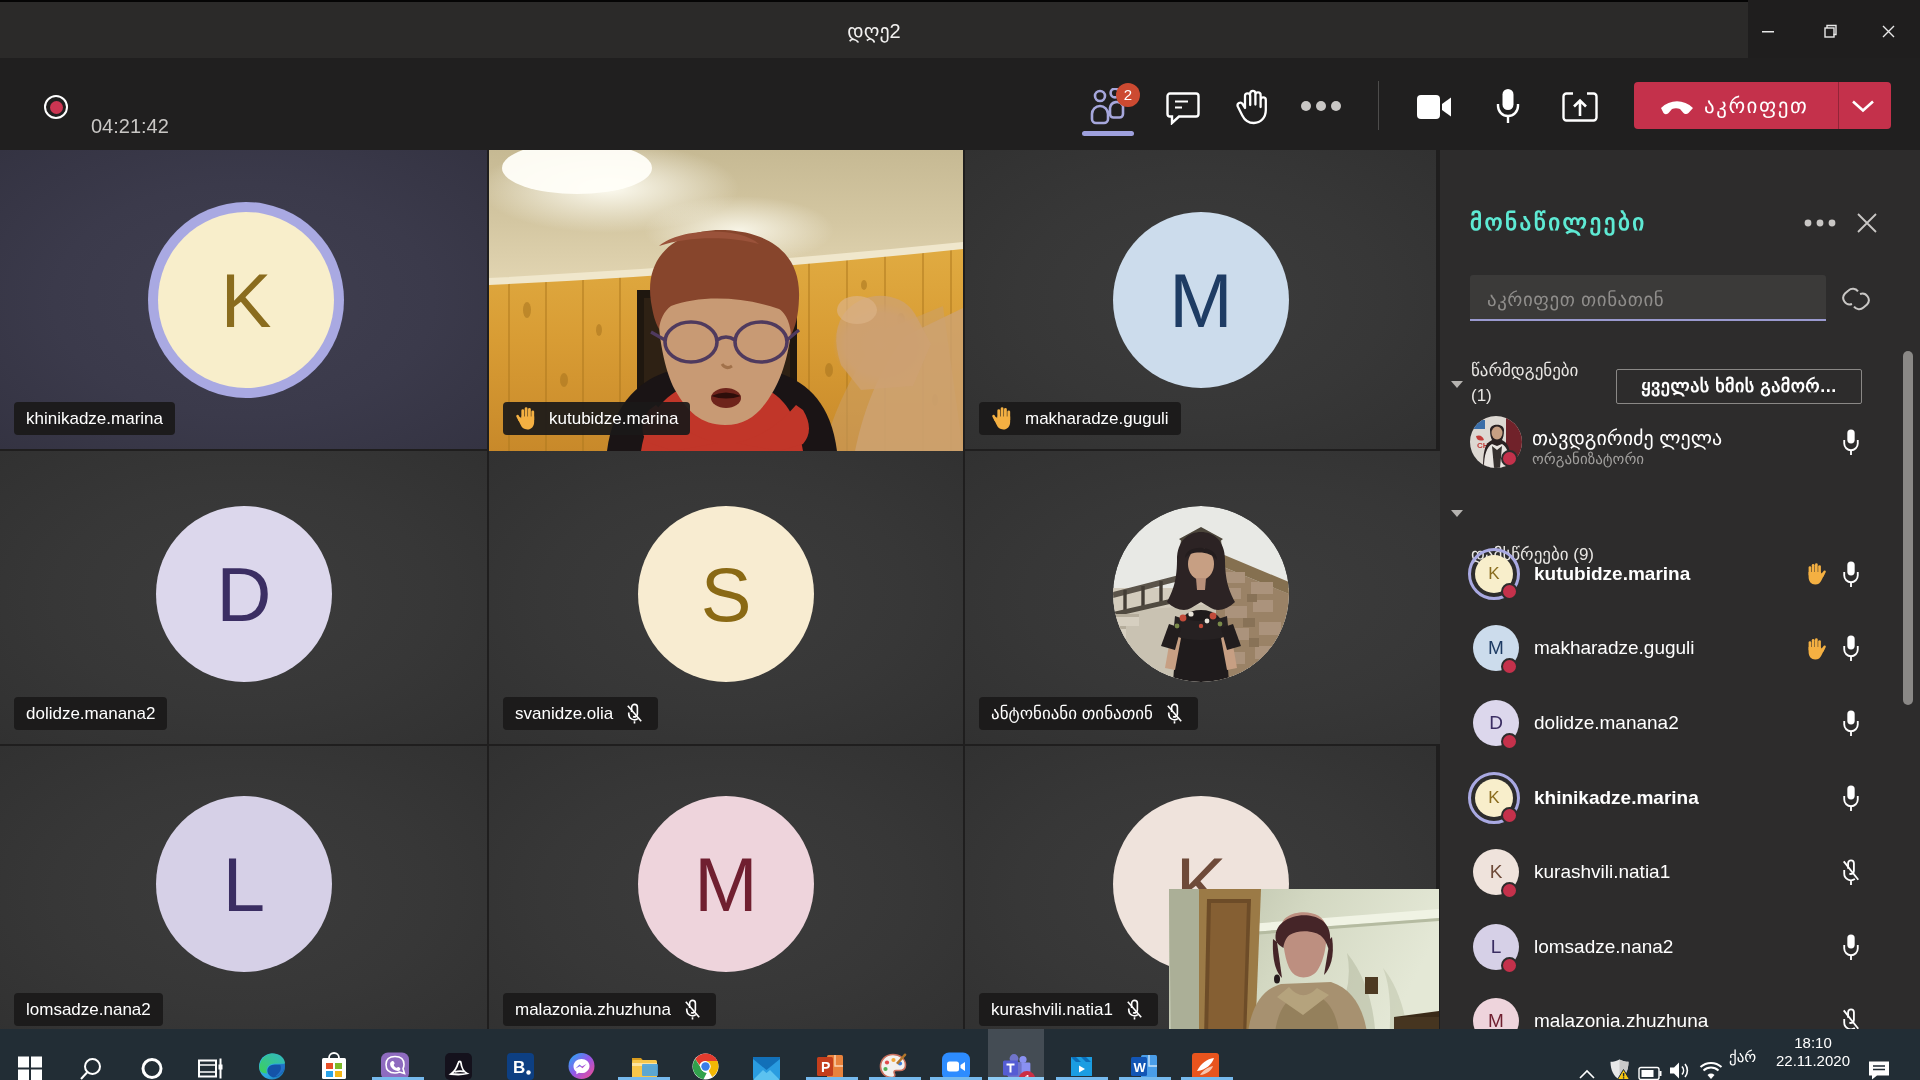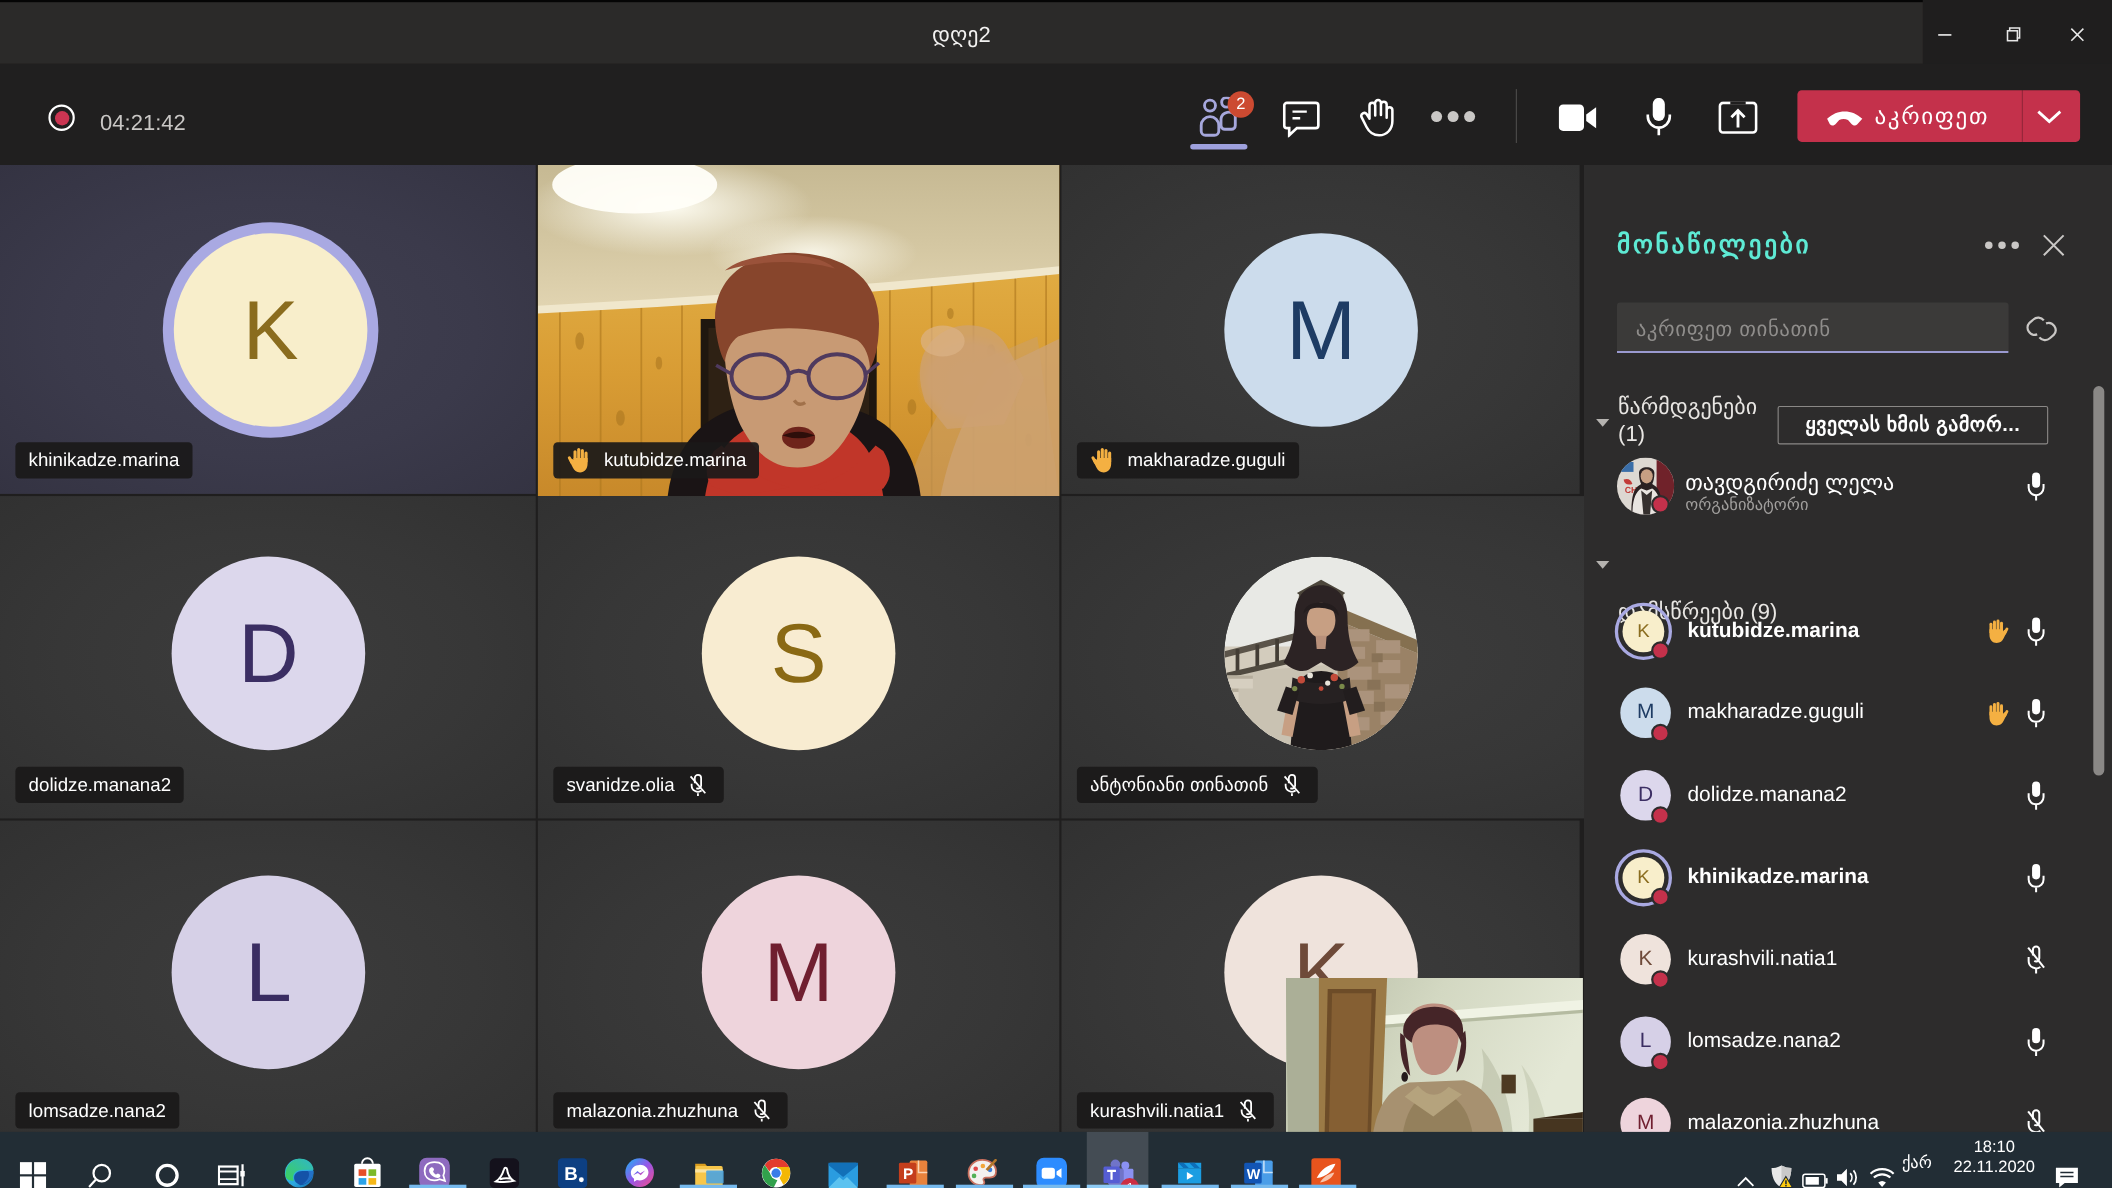--- a/index.html
+++ b/index.html
@@ -6,41 +6,41 @@
   html,body { width:1920px; height:1080px; overflow:hidden; background:#1f1e1e;
     font-family:"Liberation Sans", sans-serif; }
   .abs { position:absolute; }
   
   #titlebar { position:absolute; left:0; top:0; width:1748px; height:58px; background:#2b2a29; border-top:2px solid #050505; }
   #titlebar .title { position:absolute; left:0; right:0; top:17px; text-align:center; color:#f2f1f0; font-size:20px; }
   
   #toolbar { position:absolute; left:0; top:58px; width:1920px; height:92px; background:#201f1f; }
   #rec-outer { position:absolute; left:44px; top:37px; width:24px; height:24px; border:2.5px solid #fff; border-radius:50%; }
   #rec-inner { position:absolute; left:50px; top:43px; width:13px; height:13px; background:#cb3552; border-radius:50%; }
-  #rectime { position:absolute; left:91px; top:43px; color:#c9c7c5; font-size:20px; }
+  #rectime { position:absolute; left:91px; top:57px; color:#c9c7c5; font-size:20px; }
   .tbicon { position:absolute; top:0; }
   #underline-people { position:absolute; left:1082px; top:73px; width:52px; height:5px; border-radius:3px; background:#9ea0dd; }
   #badge2 { position:absolute; left:1116px; top:25px; width:24px; height:24px; border-radius:50%; background:#cc4a31; color:#fff; font-size:15px; text-align:center; line-height:24px; }
   #tb-sep { position:absolute; left:1378px; top:23px; width:1px; height:49px; background:#4d4c4b; }
   #leave { position:absolute; left:1634px; top:24px; width:257px; height:47px; background:#c4314b; border-radius:4px; }
   #leave .txt { position:absolute; left:70px; top:12px; color:#fff; font-size:21px; letter-spacing:1.5px; }
   #leave .div { position:absolute; left:204px; top:0; width:1px; height:47px; background:rgba(0,0,0,0.25); }
   
   #stage { position:absolute; left:0; top:150px; width:1436px; height:890px; background:#1f1e1e; }
   .tile { position:absolute; overflow:hidden; }
   .tile.gray { background:radial-gradient(ellipse at 50% 50%, #3c3c3c 0%, #373737 55%, #313131 100%); }
   .tile.purple { background:radial-gradient(ellipse at 50% 50%, #403f50 0%, #3b3a4b 55%, #343342 100%); }
   .avatar { position:absolute; border-radius:50%; display:flex; align-items:center; justify-content:center; font-size:76px; }
   .namelabel { position:absolute; left:14px; bottom:14px; height:33px; background:rgba(26,25,25,0.92); border-radius:4px; color:#fff; font-size:17px; display:flex; align-items:center; padding:0 12px; white-space:nowrap; }
   .namelabel svg { flex:0 0 auto; }
   
   #panel { position:absolute; left:1440px; top:150px; width:480px; height:890px; background:#2d2c2c; }
   #panel h1 { position:absolute; left:30px; top:59px; font-size:23px; letter-spacing:2.5px; color:#5eead4; font-weight:bold; }
   #searchbox { position:absolute; left:30px; top:125px; width:356px; height:46px; background:#3b3a39; border-radius:3px 3px 0 0; border-bottom:2px solid #9a9ad0; color:#8f8d8b; font-size:19px; line-height:50px; padding-left:17px; letter-spacing:0.5px; }
-  .sechead { position:absolute; color:#e8e6e3; font-size:20px; }
+  .sechead { position:absolute; color:#e8e6e3; font-size:17px; }
   .tri { position:absolute; width:0; height:0; border-left:6px solid transparent; border-right:6px solid transparent; border-top:7px solid #b5b3b0; }
   #muteall { position:absolute; left:176px; top:219px; width:246px; height:35px; border:1px solid #8a8886; border-radius:2px; color:#fff; font-size:18px; font-weight:bold; text-align:center; line-height:33px; letter-spacing:0.5px; }
   .pavatar { position:absolute; border-radius:50%; display:flex; align-items:center; justify-content:center; }
   .pdot { position:absolute; width:17px; height:17px; border-radius:50%; background:#c4314b; border:2.5px solid #2d2c2c; }
   .pname { position:absolute; left:94px; color:#fff; font-size:19px; white-space:nowrap; }
   #scrollbar { position:absolute; left:463px; top:201px; width:10px; height:354px; background:#8a8886; border-radius:5px; }
   
   #selfview { position:absolute; left:1169px; top:889px; width:270px; height:151px; }
   
   #taskbar { position:absolute; left:0; top:1029px; width:1920px; height:51px; background:#222d35; }

